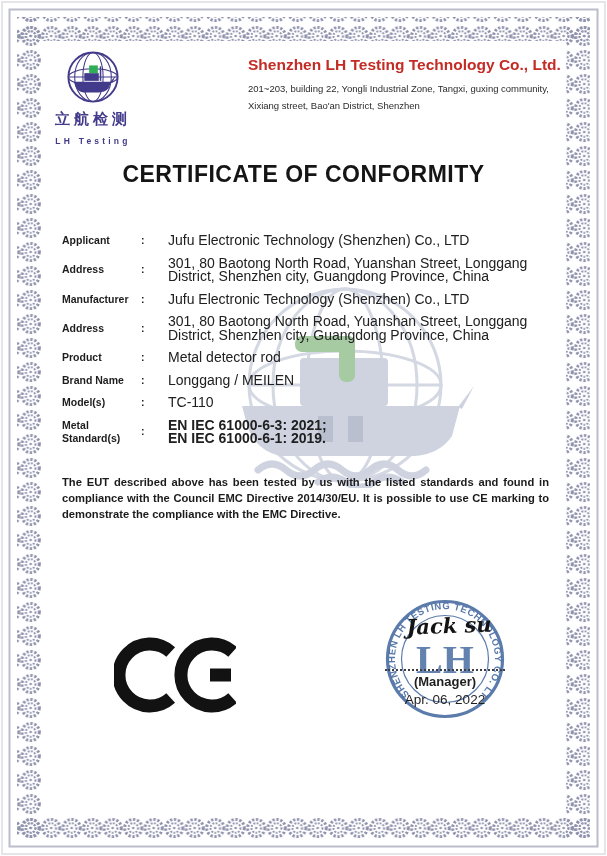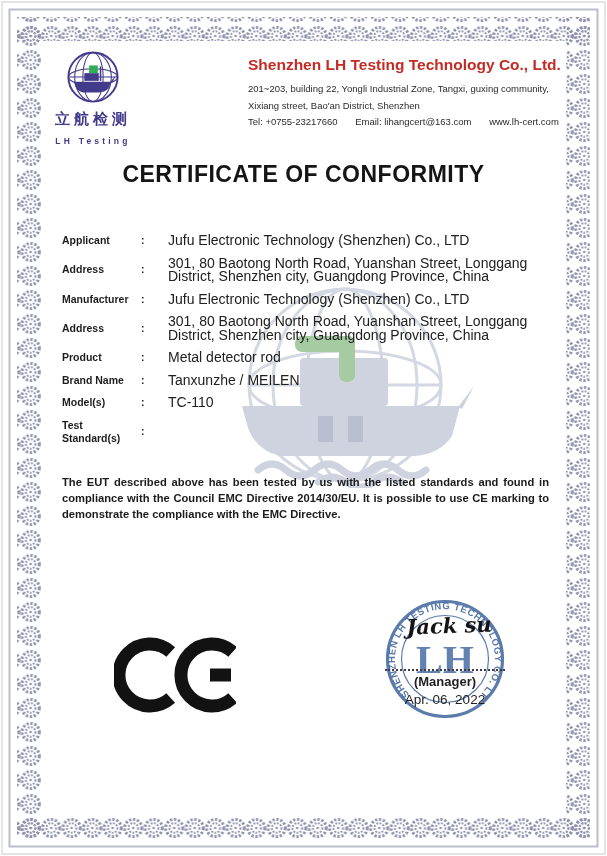--- a/index.html
+++ b/index.html
@@ -130,25 +130,20 @@
       <div class="logo-cn">立航检测</div>
       <div class="logo-en">LH Testing</div>
     </div>
 
     <div class="header-text">
       <div class="company-name">Shenzhen LH Testing Technology Co., Ltd.</div>
       <div class="header-addr">
         <div>201~203, building 22, Yongli Industrial Zone, Tangxi, guxing community,</div>
         <div>Xixiang street, Bao'an District, Shenzhen</div>
       </div>
-      <div class="header-contact">
-        <span>Tel: +0755-23217660</span>
-        <span>Email: lihangcert@163.com</span>
-        <span>www.lh-cert.com</span>
-      </div>
     </div>
 
     <div class="title">CERTIFICATE OF CONFORMITY</div>
 
     <div class="fields">
       <div class="frow">
         <div class="flabel">Applicant</div>
         <div class="fcolon">:</div>
         <div class="fvalue">Jufu Electronic Technology (Shenzhen) Co., LTD</div>
       </div>
@@ -168,30 +163,34 @@
         <div class="fvalue">301, 80 Baotong North Road, Yuanshan Street, Longgang District, Shenzhen city, Guangdong Province, China</div>
       </div>
       <div class="frow">
         <div class="flabel">Product</div>
         <div class="fcolon">:</div>
         <div class="fvalue">Metal detector rod</div>
       </div>
       <div class="frow">
         <div class="flabel">Brand Name</div>
         <div class="fcolon">:</div>
-        <div class="fvalue">Tanxunzhe / MEILEN</div>
+        <div class="fvalue">Longgang / MEILEN</div>
       </div>
       <div class="frow">
         <div class="flabel">Model(s)</div>
         <div class="fcolon">:</div>
         <div class="fvalue">TC-110</div>
       </div>
       <div class="frow">
-        <div class="flabel">Test Standard(s)</div>
-        <div class="fcolon">:</div>
+        <div class="flabel">Metal Standard(s)</div>
+        <div class="fcolon">:</div>
+        <div class="fvalue bold">
+          <div>EN IEC 61000-6-3: 2021;</div>
+          <div>EN IEC 61000-6-1: 2019.</div>
+        </div>
       </div>
     </div>
 
     <div class="statements">
       <div class="statement">The EUT described above has been tested by us with the listed standards and found in compliance with the Council EMC Directive 2014/30/EU. It is possible to use CE marking to demonstrate the compliance with the EMC Directive.</div>
     </div>
 
     <svg class="ce-mark" width="122" height="90" viewBox="0 0 122 90">
       <g fill="none" stroke="#121212" stroke-width="13">
         <path d="M 56.7 22.0 A 31 31 0 1 0 56.7 68.0"></path>

